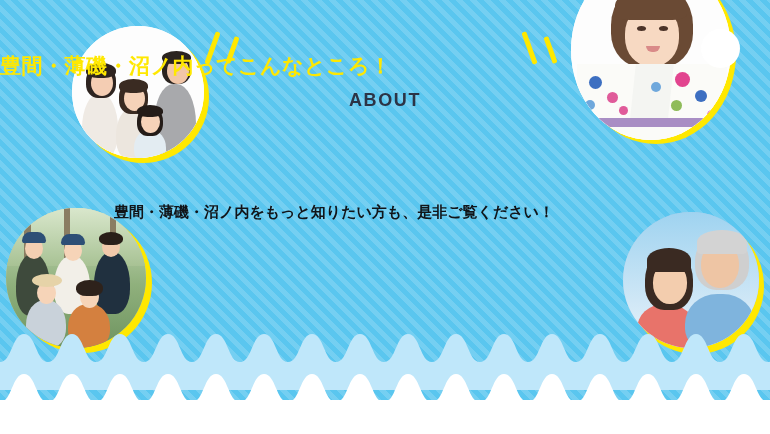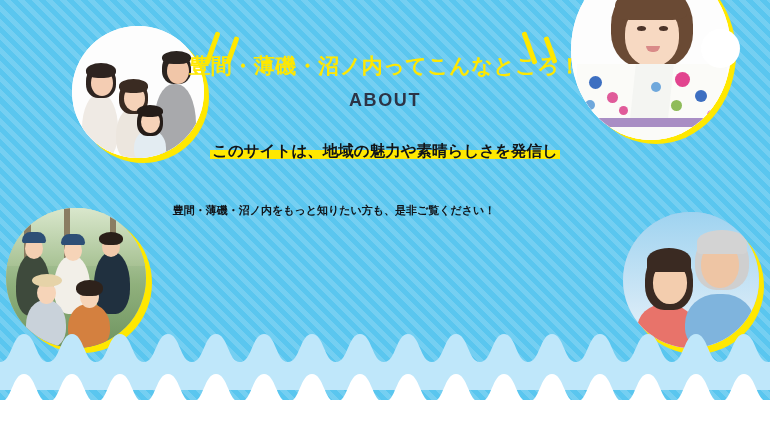--- a/index.html
+++ b/index.html
@@ -33,21 +33,20 @@
   .wave-light{ bottom:44px; }
   .wave-white{ bottom:0px; height:64px;}
 
   
   .head-wrap{
     position:absolute;left:0;top:0;width:770px;height:240px;
     pointer-events:none;
   }
   .title-jp{
     position:absolute;left:0;top:52px;width:770px;
-    text-align:center;
     font-size:21px;font-weight:bold;letter-spacing:.5px;
     color:#ffe800;
     pointer-events:auto;
     font-family:Liberation Serif, serif;
   }
   .title-en{
     position:absolute;left:0;top:90px;width:770px;
     text-align:center;
     font-size:18px;font-weight:bold;letter-spacing:1.6px;
     color:#2c3446;
@@ -68,21 +67,21 @@
     font-size:15.5px;font-weight:bold;line-height:30px;
   }
   .copy .ln{display:block;}
   .copy .hl{
     background:linear-gradient(to top,#ffe800 0,#ffe800 9px,rgba(255,232,0,0) 9px);
     padding:0 2px;
   }
   .copy-b{
     position:absolute;left:0;top:203px;width:668px;
     text-align:center;color:#111418;
-    font-size:11px;font-weight:bold;
+    font-size:15px;font-weight:bold;
   }
 
   
   .photo{position:absolute;border-radius:50%;overflow:hidden;}
   .arc{position:absolute;border-radius:50%;background:#ffe800;}
 
   .ph-tl{left:72px;top:26px;width:132px;height:132px;background:#ffffff;}
   .arc-tl{left:77px;top:31px;width:132px;height:132px;}
 
   .ph-bl{left:6px;top:208px;width:140px;height:140px;background:#bfd6c2;}
@@ -211,21 +210,20 @@
     <div class="spark sp-l1"></div>
     <div class="spark sp-l2"></div>
     <div class="spark sp-r1"></div>
     <div class="spark sp-r2"></div>
 
     <div class="title-jp">豊間・薄磯・沼ノ内ってこんなところ！</div>
     <div class="title-en">ABOUT</div>
   </div>
 
   <div class="copy">
-    <span class="ln"><span class="hl">このサイトは、地域の魅力や素晴らしさを発信し</span></span>
   </div>
   <div class="copy-b">豊間・薄磯・沼ノ内をもっと知りたい方も、是非ご覧ください！</div>
 
   <svg class="wave wave-light" viewBox="0 0 810 58" preserveAspectRatio="none">
     <path d="M0,30 C12,30 12,2 24,2 C36,2 36,30 48,30 C60,30 60,2 72,2
              C84,2 84,30 96,30 C108,30 108,2 120,2 C132,2 132,30 144,30
              C156,30 156,2 168,2 C180,2 180,30 192,30 C204,30 204,2 216,2
              C228,2 228,30 240,30 C252,30 252,2 264,2 C276,2 276,30 288,30
              C300,30 300,2 312,2 C324,2 324,30 336,30 C348,30 348,2 360,2
              C372,2 372,30 384,30 C396,30 396,2 408,2 C420,2 420,30 432,30

